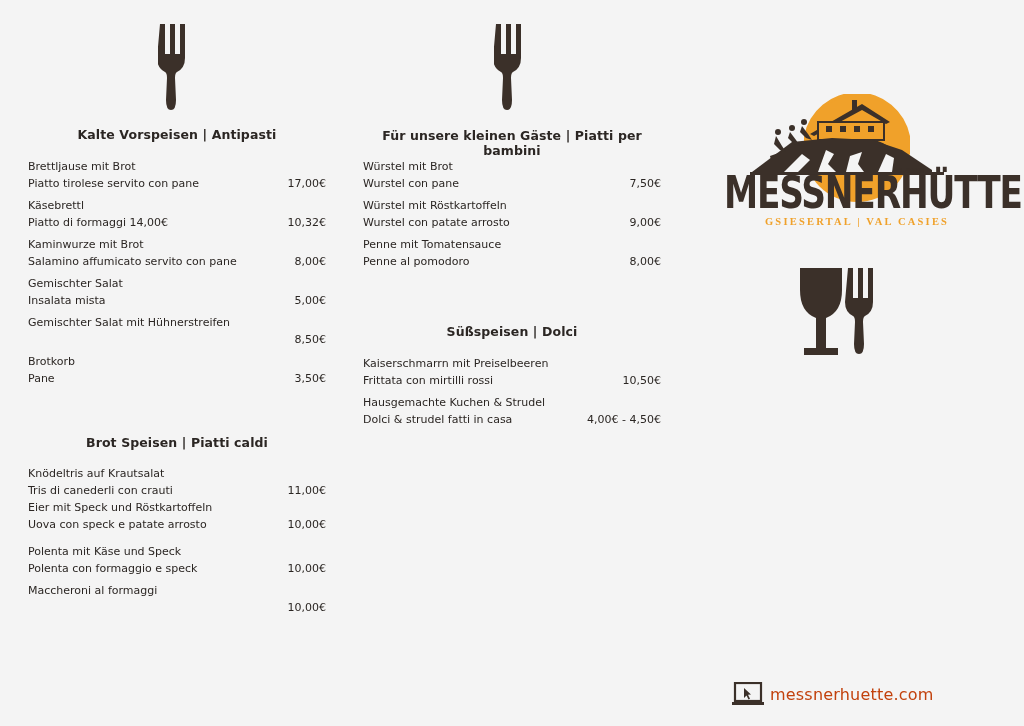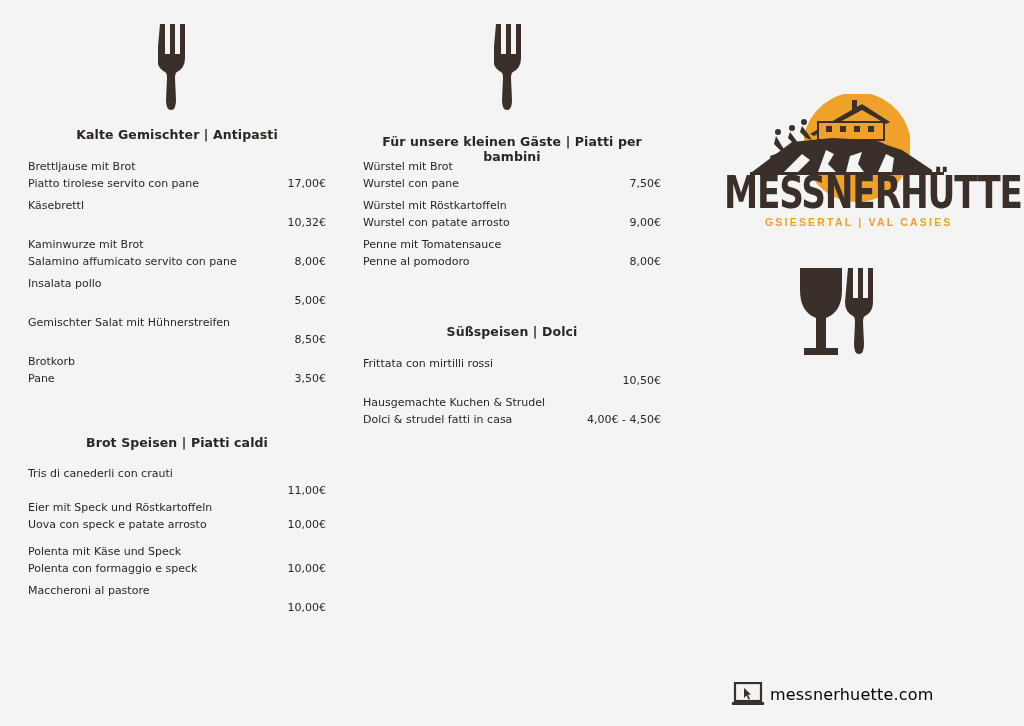--- a/index.html
+++ b/index.html
@@ -25,115 +25,119 @@
     .logo { position: absolute; left: 722px; top: 94px; width: 250px; height: 140px; }
     .logo-title {
       position: absolute; left: 724px; top: 171px; width: 246px;
       font-family: "DejaVu Sans", sans-serif; font-weight: bold;
       font-size: 44px; letter-spacing: -1.5px; color: #3b3029;
       transform: scaleX(0.78); transform-origin: left top; white-space: nowrap;
       line-height: 44px;
     }
     .logo-sub {
       position: absolute; left: 765px; top: 216px;
-      font-family: Liberation Sans, sans-serif; font-weight: bold;
+      font-family: Liberation Serif, serif; font-weight: bold;
       font-size: 10.5px; letter-spacing: 2.2px; color: #f0a12a; white-space: nowrap;
     }
     .altitude {
       position: absolute; left: 899px; top: 167px; font-size: 6px; font-weight: bold; color: #3b3029;
     }
     .glass-fork { position: absolute; left: 796px; top: 266px; }
     .website { position: absolute; left: 732px; top: 682px; display: flex; align-items: center; }
-    .website-text { font-size: 16px; color: #000000; margin-left: 6px; letter-spacing: 0.2px; }
+    .website-text { font-size: 16px; color: #c2410c; margin-left: 6px; letter-spacing: 0.2px; }
   </style>
 </head>
 <body>
 
 <svg class="icon-fork" style="left:158px;top:24px" width="32" height="86" viewBox="0 0 32 86">
   <path d="M2 0 h5 v30 h5 v-30 h5 v30 h5 v-30 h5 v34 q0 10 -8 14 q-2 1 -2 6 l1 22 q0 10 -5 10 q-5 0 -5 -10 l1 -22 q0 -5 -2 -6 q-8 -4 -8 -14 z" fill="#3b3029"></path>
 </svg>
 <svg class="icon-fork" style="left:494px;top:24px" width="32" height="86" viewBox="0 0 32 86">
   <path d="M2 0 h5 v30 h5 v-30 h5 v30 h5 v-30 h5 v34 q0 10 -8 14 q-2 1 -2 6 l1 22 q0 10 -5 10 q-5 0 -5 -10 l1 -22 q0 -5 -2 -6 q-8 -4 -8 -14 z" fill="#3b3029"></path>
 </svg>
 
 <div class="col col-1">
-  <div class="section-title" style="top:127px">Kalte Gemischter | Antipasti</div>
+  <div class="section-title" style="top:127px">Kalte Vorspeisen | Antipasti</div>
 
   <div class="item" style="top:159px">
     <span class="de">Brettljause mit Brot</span>
     <span class="it">Piatto tirolese servito con pane</span>
     <span class="price">17,00€</span>
   </div>
   <div class="item" style="top:198px">
     <span class="de">Käsebrettl</span>
+    <span class="it">Piatto di formaggi 14,00€</span>
     <span class="price">10,32€</span>
   </div>
   <div class="item" style="top:237px">
     <span class="de">Kaminwurze  mit Brot</span>
     <span class="it">Salamino affumicato servito con pane</span>
     <span class="price">8,00€</span>
   </div>
   <div class="item" style="top:276px">
-    <span class="it">Insalata pollo</span>
+    <span class="de">Gemischter Salat</span>
+    <span class="it">Insalata mista</span>
     <span class="price">5,00€</span>
   </div>
   <div class="item" style="top:315px">
     <span class="de">Gemischter Salat mit Hühnerstreifen</span>
     <span class="price">8,50€</span>
   </div>
   <div class="item" style="top:354px">
     <span class="de">Brotkorb</span>
     <span class="it">Pane</span>
     <span class="price">3,50€</span>
   </div>
 
   <div class="section-title" style="top:435px">Brot Speisen | Piatti caldi</div>
 
   <div class="item" style="top:466px">
+    <span class="de">Knödeltris auf Krautsalat</span>
     <span class="it">Tris di canederli con crauti</span>
     <span class="price">11,00€</span>
   </div>
   <div class="item" style="top:500px">
     <span class="de">Eier mit Speck und Röstkartoffeln</span>
     <span class="it">Uova con speck e patate arrosto</span>
     <span class="price">10,00€</span>
   </div>
   <div class="item" style="top:544px">
     <span class="de">Polenta mit Käse und Speck</span>
     <span class="it">Polenta con formaggio e speck</span>
     <span class="price">10,00€</span>
   </div>
   <div class="item" style="top:583px">
-    <span class="it">Maccheroni al pastore</span>
+    <span class="it">Maccheroni al formaggi</span>
     <span class="price">10,00€</span>
   </div>
 </div>
 
 <div class="col col-2">
-  <div class="section-title" style="top:134px">Für unsere kleinen Gäste | Piatti per bambini</div>
+  <div class="section-title" style="top:128px">Für unsere kleinen Gäste | Piatti per bambini</div>
 
   <div class="item" style="top:159px">
     <span class="de">Würstel mit Brot</span>
     <span class="it">Wurstel con pane</span>
     <span class="price">7,50€</span>
   </div>
   <div class="item" style="top:198px">
     <span class="de">Würstel mit Röstkartoffeln</span>
     <span class="it">Wurstel con patate arrosto</span>
     <span class="price">9,00€</span>
   </div>
   <div class="item" style="top:237px">
     <span class="de">Penne mit Tomatensauce</span>
     <span class="it">Penne al pomodoro</span>
     <span class="price">8,00€</span>
   </div>
 
   <div class="section-title" style="top:324px">Süßspeisen | Dolci</div>
 
   <div class="item" style="top:356px">
+    <span class="de">Kaiserschmarrn mit Preiselbeeren</span>
     <span class="it">Frittata con mirtilli rossi</span>
     <span class="price">10,50€</span>
   </div>
   <div class="item" style="top:395px">
     <span class="de">Hausgemachte Kuchen &amp; Strudel</span>
     <span class="it">Dolci &amp; strudel fatti in casa</span>
     <span class="price">4,00€ - 4,50€</span>
   </div>
 </div>
 

